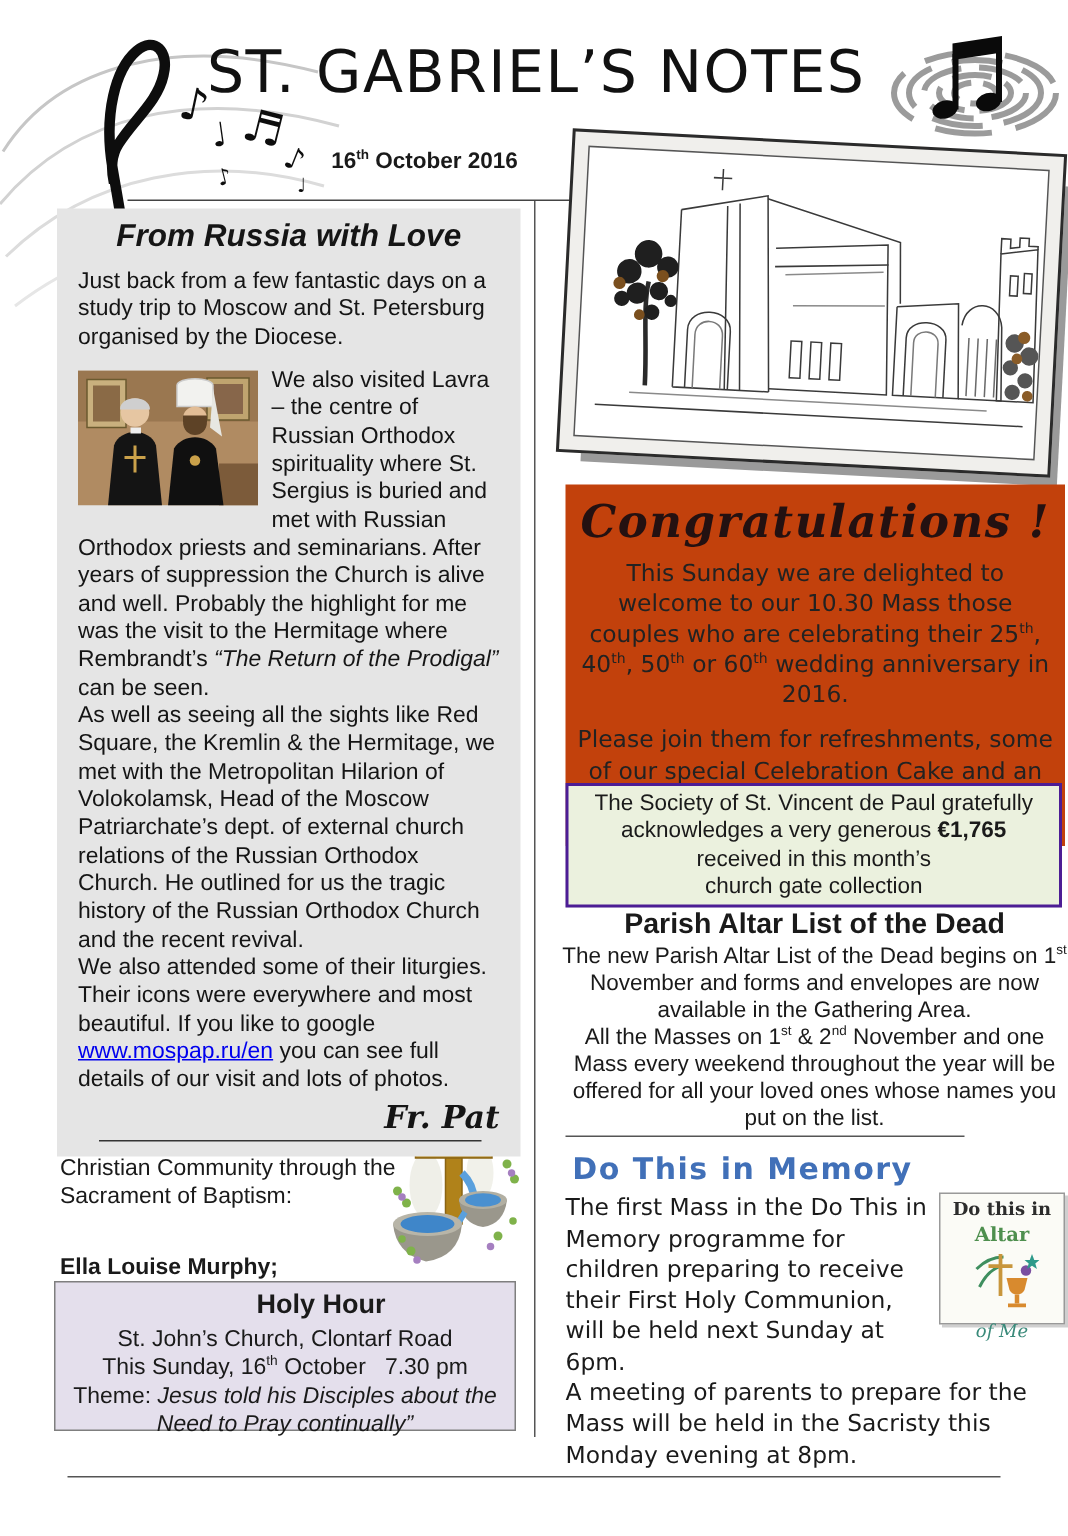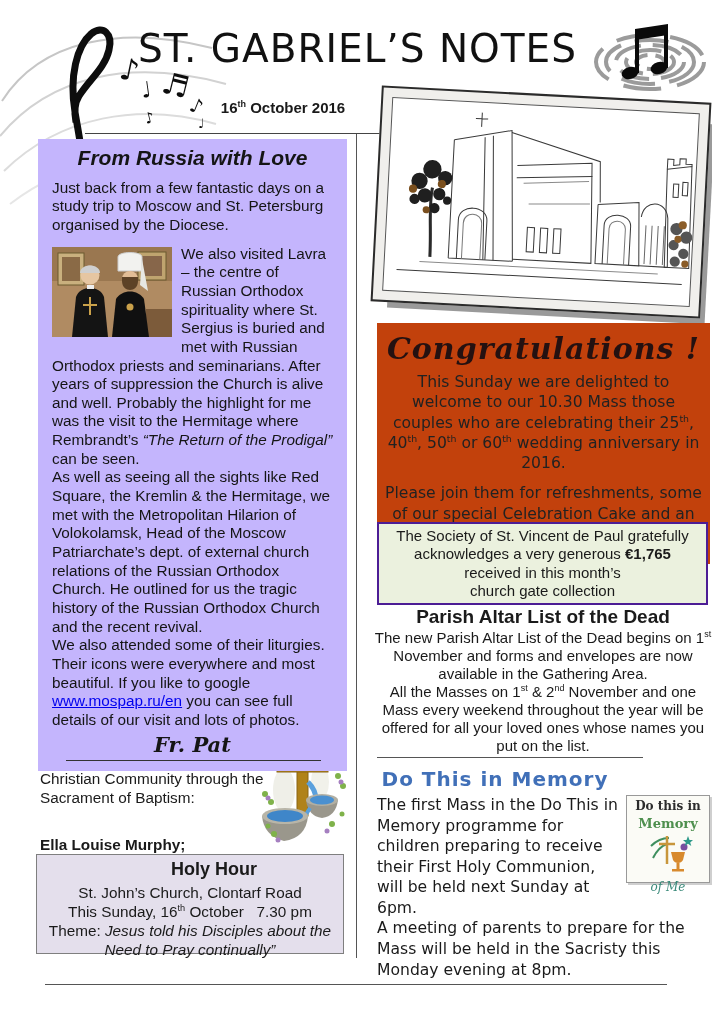--- a/index.html
+++ b/index.html
@@ -10,28 +10,28 @@
 
   
   .title{left:130px;top:26px;width:455px;text-align:center;font-family:"DejaVu Sans",sans-serif;
          font-size:39px;font-weight:500;letter-spacing:1px;color:#111;}
   .date{left:168px;top:99px;width:230px;text-align:center;font-size:15px;font-weight:bold;}
   .header-line{left:85px;top:133px;width:575px;height:0;border-top:1.5px solid #444;z-index:1;}
   .v-divider{left:356px;top:134px;width:0;height:824px;border-left:1.5px solid #555;z-index:1;}
   .bottom-line{left:45px;top:984px;width:622px;height:0;border-top:1px solid #555;}
 
   
-  .yellow-box{left:38px;top:139px;width:281px;padding:4px 14px 6px 14px;background:#c4b5fd;z-index:2;
+  .yellow-box{left:38px;top:139px;width:281px;padding:4px 14px 6px 14px;background:#e5e5e5;z-index:2;
               font-size:15.3px;line-height:1.22;color:#151515;}
   .yellow-box h2{margin:2px 0 8px 0;text-align:center;font-size:21px;font-style:italic;font-weight:bold;}
   .yellow-box p{margin:0;}
   .yellow-box p.gap{margin-bottom:10px;}
   .photo{float:left;width:120px;height:90px;margin:2px 9px 2px 0;}
   a.link{color:#0000EE;text-decoration:underline;}
-  .signature{margin-top:2px;text-align:center;font-family:"DejaVu Serif",serif;font-style:italic;
+  .signature{margin-top:2px;text-align:right;font-family:"DejaVu Serif",serif;font-style:italic;
              font-weight:bold;font-size:21px;}
   .sig-line{width:255px;margin:3px 0 0 14px;border-top:1px solid #333;height:4px;}
 
   .baptism-head{left:38px;top:722px;width:300px;text-align:center;font-size:19px;font-weight:bold;color:#3E9642;}
   .baptism-body{left:40px;top:750px;width:232px;font-size:15.3px;line-height:1.25;}
   .baptism-names{margin-top:28px;font-weight:bold;white-space:pre-line;}
   .baptism-art{left:256px;top:736px;}
 
   .holy-box{left:36px;top:854px;width:306px;height:94px;background:#E4DFEC;border:1.5px solid #7f7f7f;
             text-align:center;padding-top:4px;z-index:2;}
@@ -271,21 +271,21 @@
 
   <div class="abs altar-head">Parish Altar List of the Dead</div>
   <div class="abs altar-body">The new Parish Altar List of the Dead begins on 1<sup>st</sup> November and forms and envelopes are now available in the Gathering Area.<br>All the Masses on 1<sup>st</sup> &amp; 2<sup>nd</sup> November  and one Mass every weekend throughout the year will be offered for all your loved ones whose names you put on the list.</div>
 
   <div class="abs memory-line"></div>
   <div class="abs memory-head">Do This in Memory</div>
 
   <div class="abs memory-body">
     <div class="banner">
       <div class="b1">Do this in</div>
-      <div class="b2">Memory</div>
+      <div class="b2">Altar</div>
       <svg width="50" height="42" viewBox="0 0 50 42">
         <path d="M8,14 C14,8 20,6 26,6 M10,26 C14,18 18,14 24,12" stroke="#3f8f5f" stroke-width="2" fill="none"></path>
         <path d="M24,4 L24,32 M16,12 L32,12" stroke="#c8963c" stroke-width="2.5" fill="none"></path>
         <path d="M28,20 L42,20 L40,28 C38,32 32,32 30,28 Z" fill="#d88a2e"></path>
         <rect x="33.5" y="31" width="3" height="6" fill="#d88a2e"></rect>
         <rect x="29" y="37" width="12" height="2.5" fill="#d88a2e"></rect>
         <circle cx="41" cy="15" r="3.5" fill="#7a4fa0"></circle>
         <polygon points="45,4 46.5,8 50,8 47.2,10.4 48.3,14 45,11.8 41.7,14 42.8,10.4 40,8 43.5,8" fill="#2e9a8a"></polygon>
       </svg>
       <div class="b3">of Me</div>

